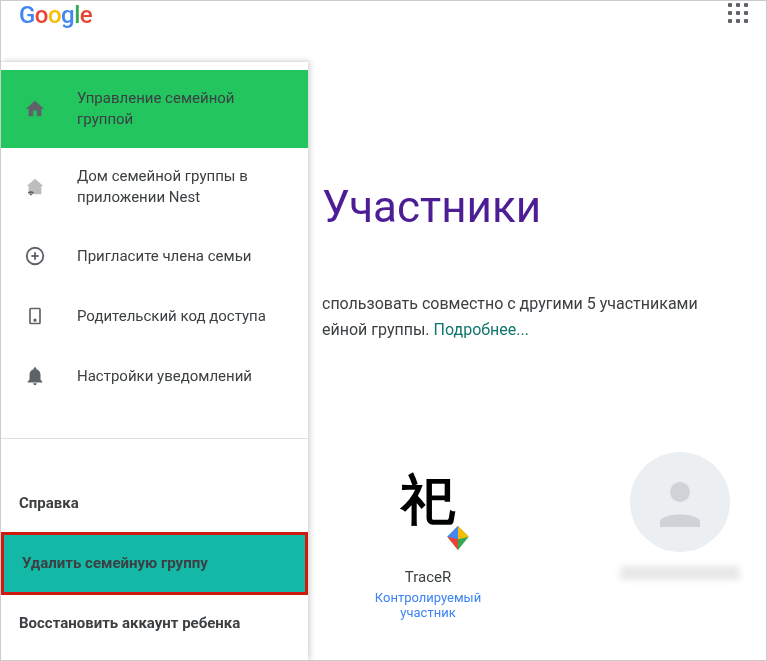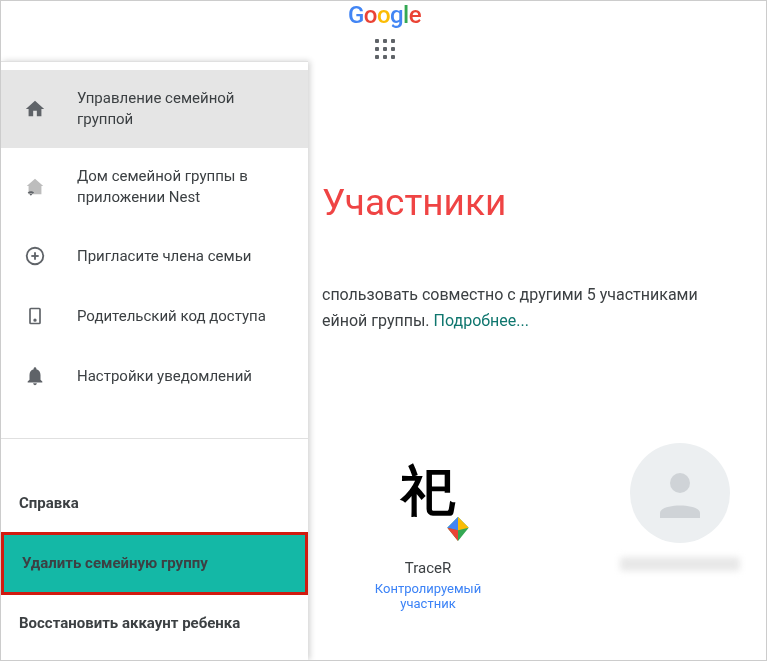--- a/index.html
+++ b/index.html
@@ -8,24 +8,22 @@
     background: #fff;
     width: 767px;
     height: 661px;
     overflow: hidden;
     position: relative;
     border: 1px solid #ccc;
   }
   .header {
     height: 60px;
     display: flex;
-    align-items: center;
     justify-content: space-between;
     padding: 0 16px 0 18px;
-    flex-direction: column;
   }
   .google-logo {
     font-size: 24px;
     font-weight: 500;
     letter-spacing: -0.5px;
   }
   .google-logo span:nth-child(1){color:#4285F4;}
   .google-logo span:nth-child(2){color:#EA4335;}
   .google-logo span:nth-child(3){color:#FBBC05;}
   .google-logo span:nth-child(4){color:#4285F4;}
@@ -58,40 +56,40 @@
   .nav { padding: 8px 0 12px 0; }
   .nav-item {
     display:flex;
     align-items:center;
     padding: 18px 18px 18px 22px;
     cursor:pointer;
     color:#3c4043;
     font-size:15px;
     gap: 30px;
   }
-  .nav-item.active { background:#e5e5e5; }
+  .nav-item.active { background:#22c55e; }
   .nav-item .icon-slot { width:24px; height:24px; flex:0 0 24px; color:#5f6368; display:flex; align-items:center; justify-content:center;}
   .nav-item .label { line-height:1.4; }
   .bottom-nav { margin-top:auto; padding-bottom: 8px; }
   .bottom-nav .nav-item { padding: 18px 18px 18px 18px; gap:0;font-weight:bold; }
   .bottom-nav .nav-item .label { }
   .highlight-box {
     border: 3px solid #d11a0f;
     background:#14b8a6;
   }
   .main {
     flex:1;
     padding: 0 20px 0 14px;
     position:relative;
     overflow:hidden;
   }
   .main h1 {
     font-weight:400;
-    font-size:37px;
-    color:#ef4444;
+    font-size:44px;
+    color:#4c1d95;
     margin-top: 120px;
   }
   .main .desc {
     margin-top: 58px;
     font-size:16px;
     color:#3c4043;
     line-height:1.6;
   }
   .main .desc a { color:#0f766e; text-decoration:none; }
   .members {

